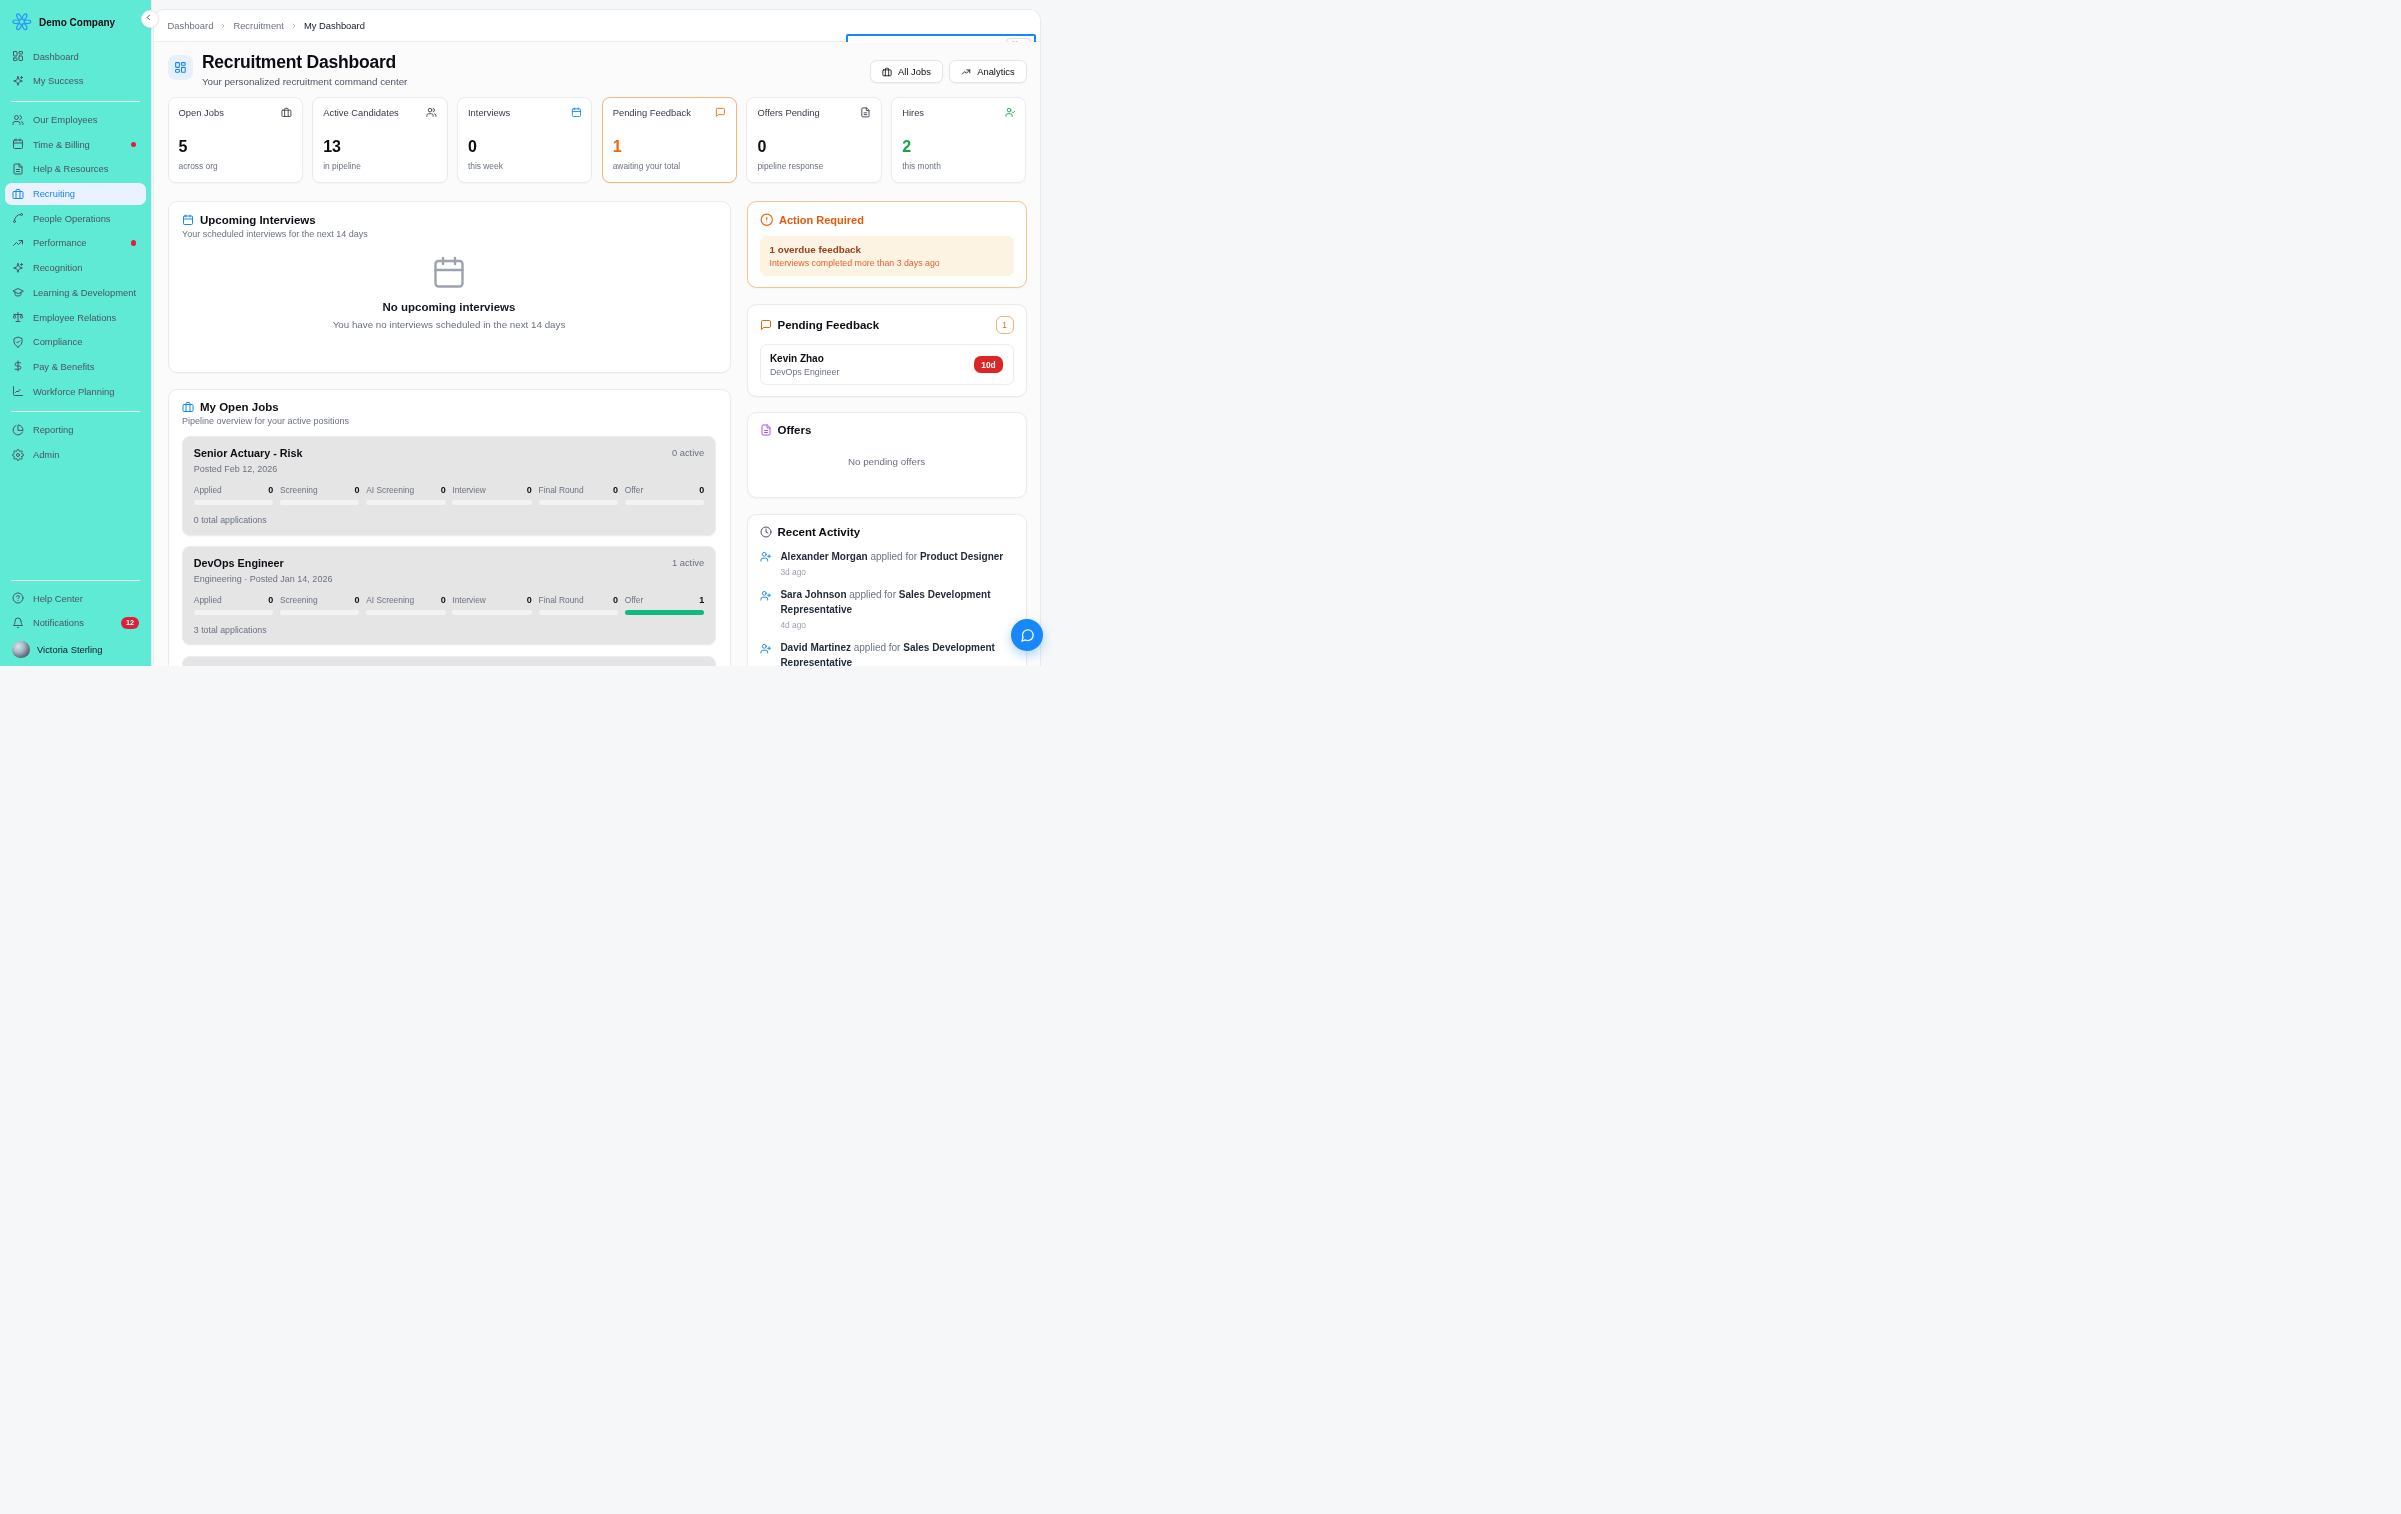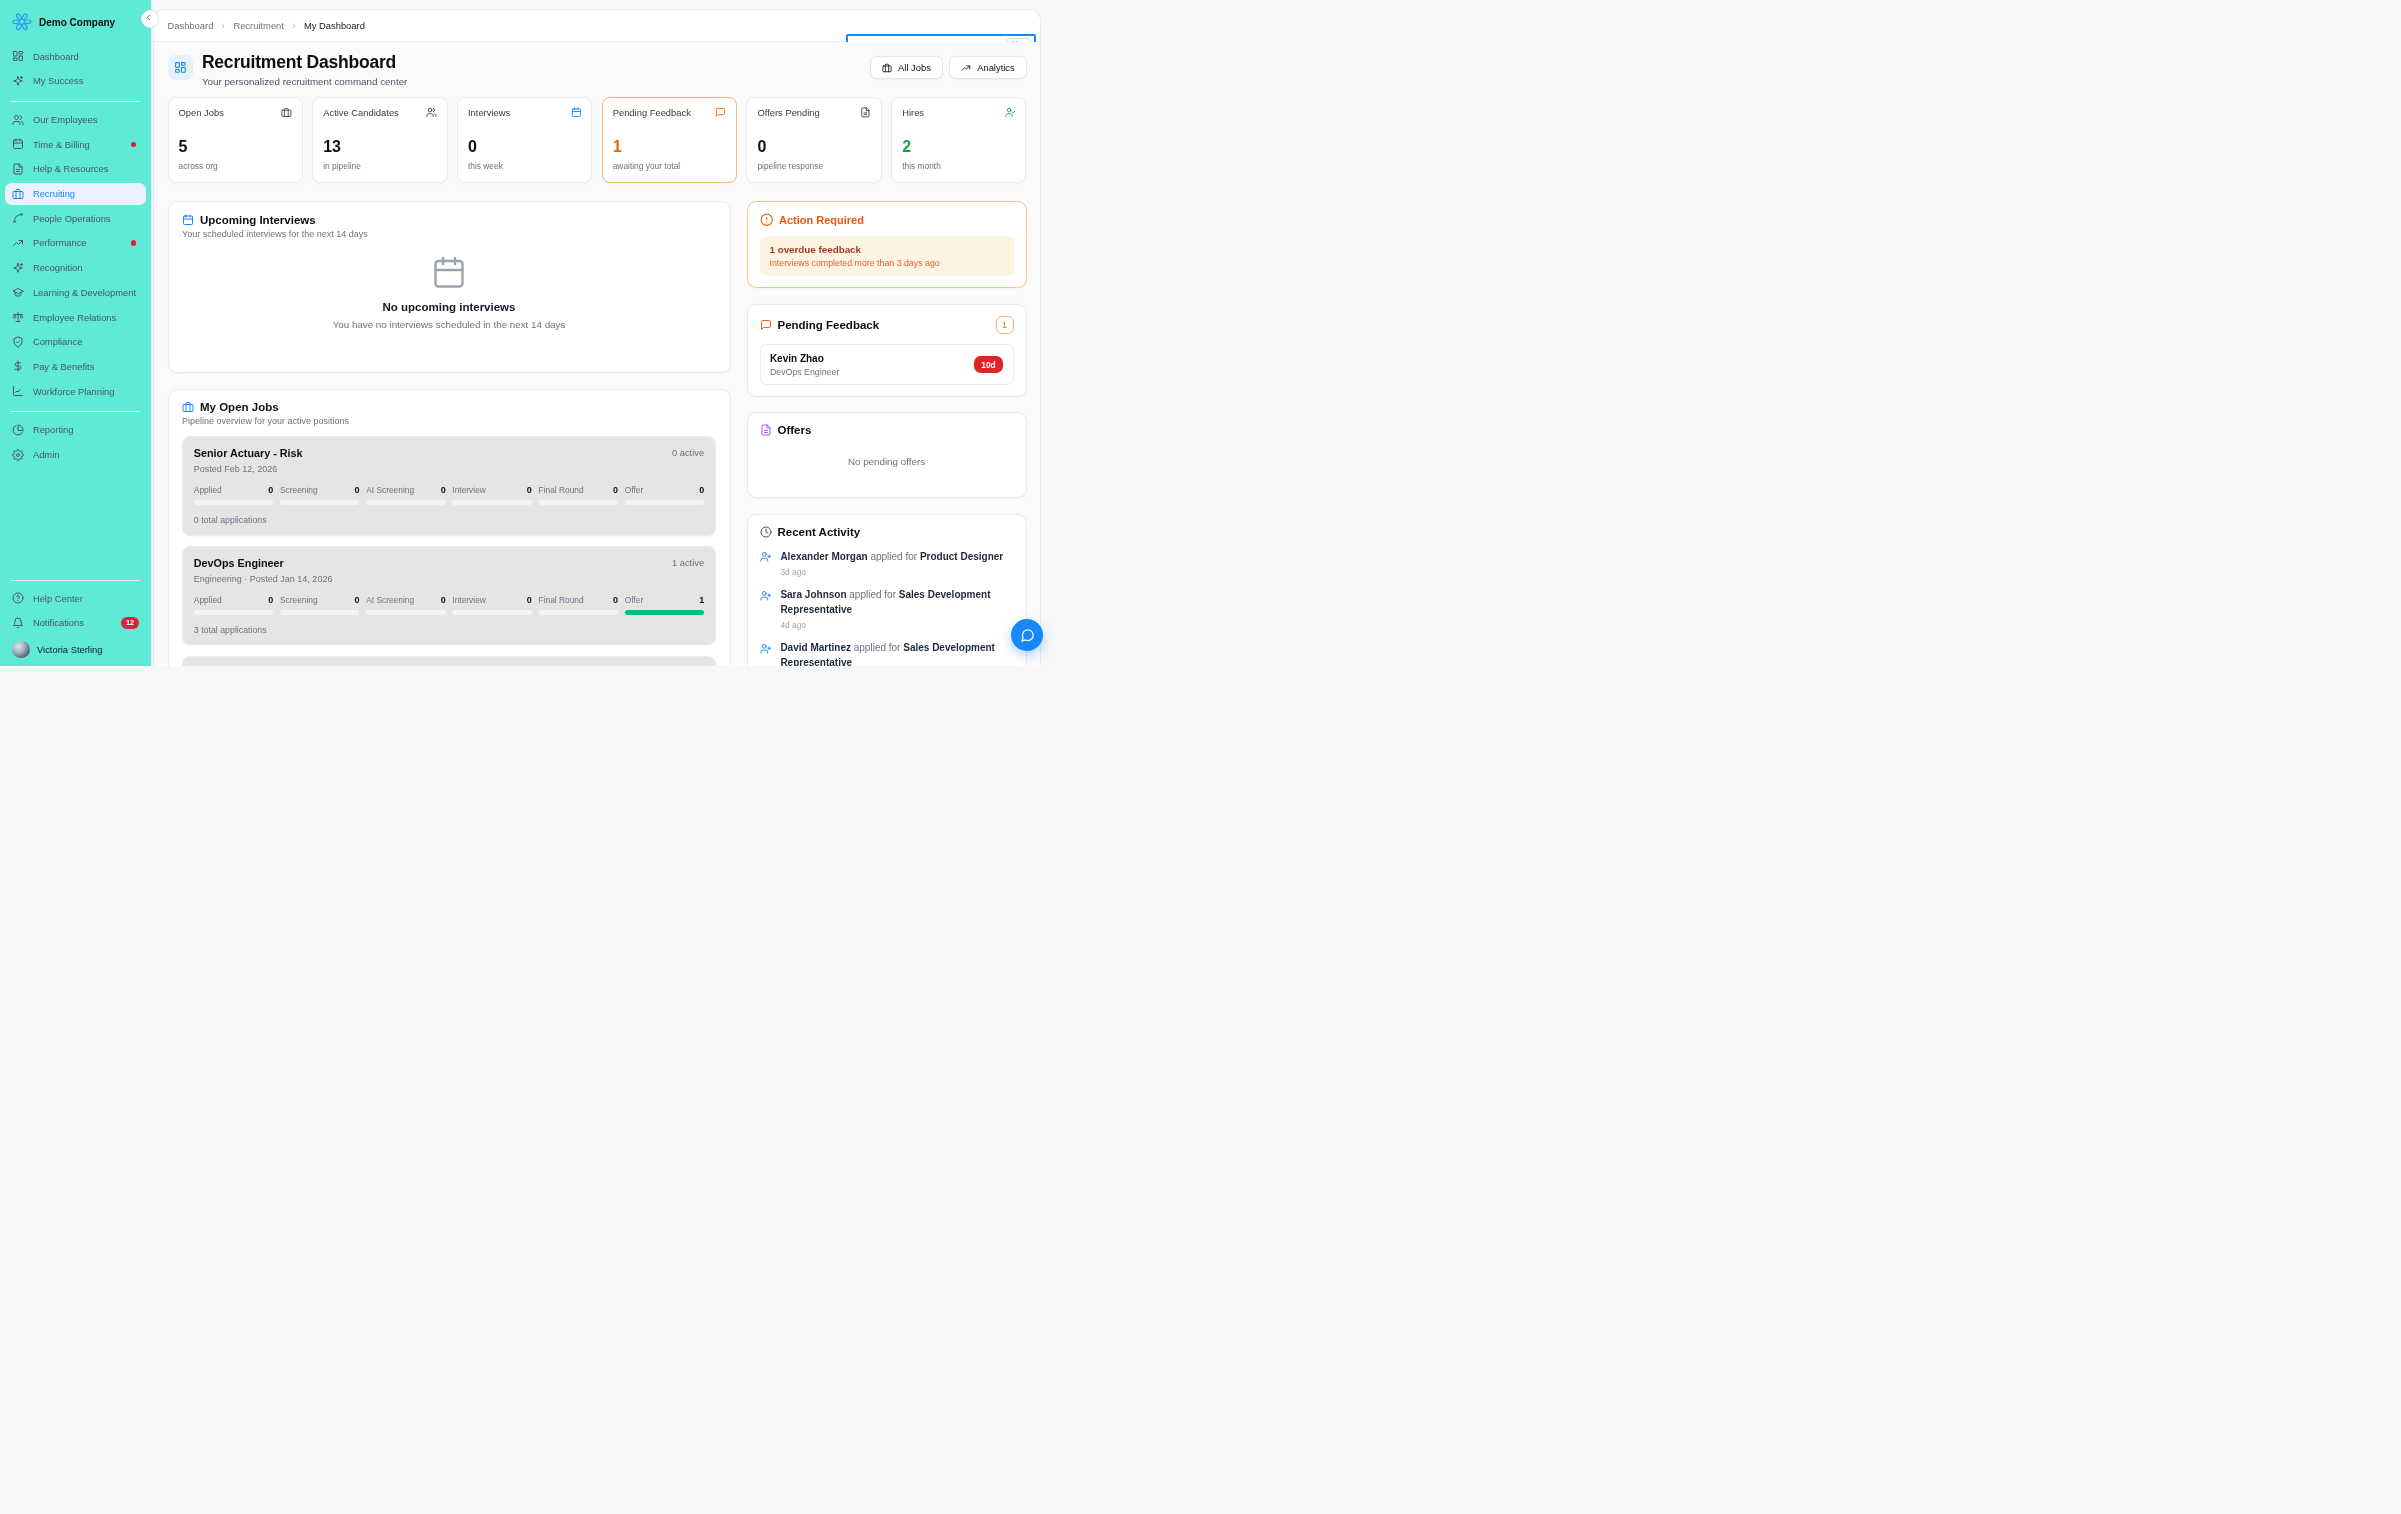--- a/index.html
+++ b/index.html
@@ -53,21 +53,21 @@
   .search-ic{width:10px;height:10px;color:#9aa2ad;flex:none;display:flex;}
   .search input{border:none;outline:none;flex:1;font-size:9.4px;font-family:inherit;color:#111827;
     background:transparent;min-width:0;padding:0;}
   .search input::placeholder{color:#9aa2ad;}
   .search kbd{font-family:inherit;font-size:7.4px;color:#6b7280;background:#fff;border:0.7px solid #d8dbe0;
     border-radius:4px;padding:1.3px 4px;box-shadow:0 0.7px 0.7px rgba(0,0,0,.05);white-space:nowrap;}
 
   .content{flex:1;overflow:hidden;background:#fbfbfc;padding:10px 13.5px 0;}
 
   
-  .page-header{display:flex;align-items:flex-start;justify-content:space-between;margin-bottom:10px;}
+  .page-header{display:flex;align-items:center;justify-content:space-between;margin-bottom:10px;}
   .ph-left{display:flex;gap:9.4px;align-items:flex-start;}
   .ph-icon{width:25px;height:25px;border-radius:7.4px;background:#e7f0fd;color:#1787fa;
     display:flex;align-items:center;justify-content:center;margin-top:2.7px;flex:none;}
   .ph-icon svg{width:12.8px;height:12.8px;}
   h1{margin:0;font-size:17.5px;font-weight:800;letter-spacing:-0.2px;color:#0c0e13;}
   .ph-sub{margin:2.7px 0 0;font-size:9.8px;color:#4b5563;}
   .ph-actions{display:flex;gap:6.7px;margin-top:4px;}
   .btn{display:flex;align-items:center;gap:6px;height:23px;padding:0 10.8px;background:#fff;
     border:0.7px solid #e3e5e9;border-radius:6.7px;font-size:9.4px;font-weight:500;font-family:inherit;
     color:#0c0e13;cursor:pointer;box-shadow:0 0.7px 1.3px rgba(16,24,40,.05);}

